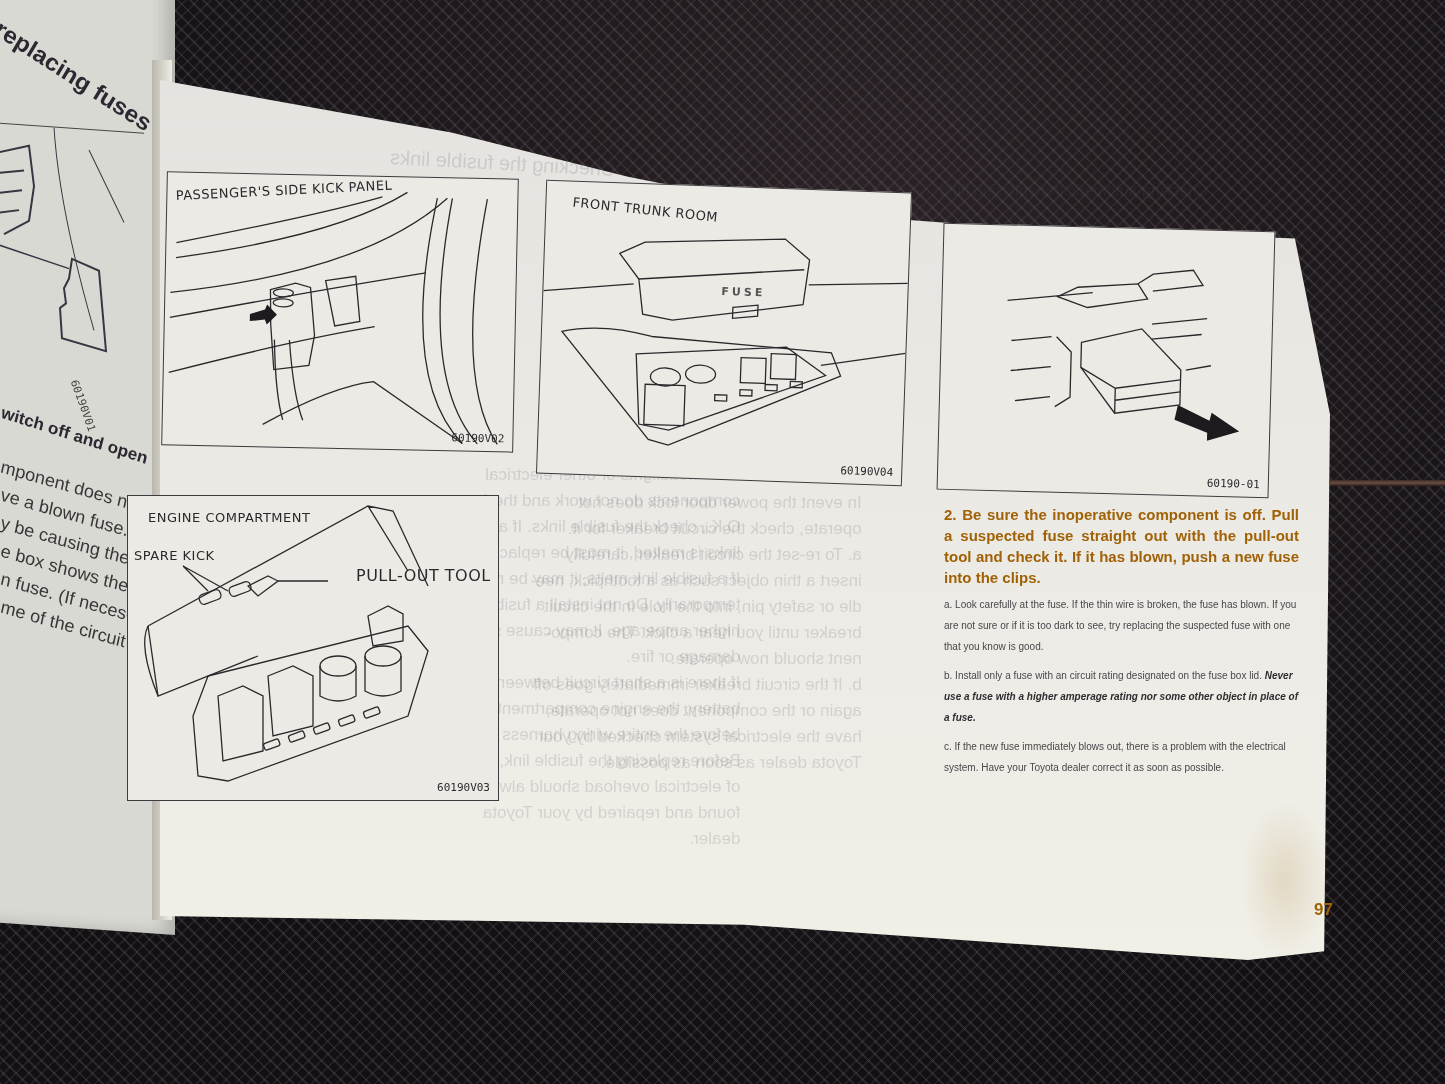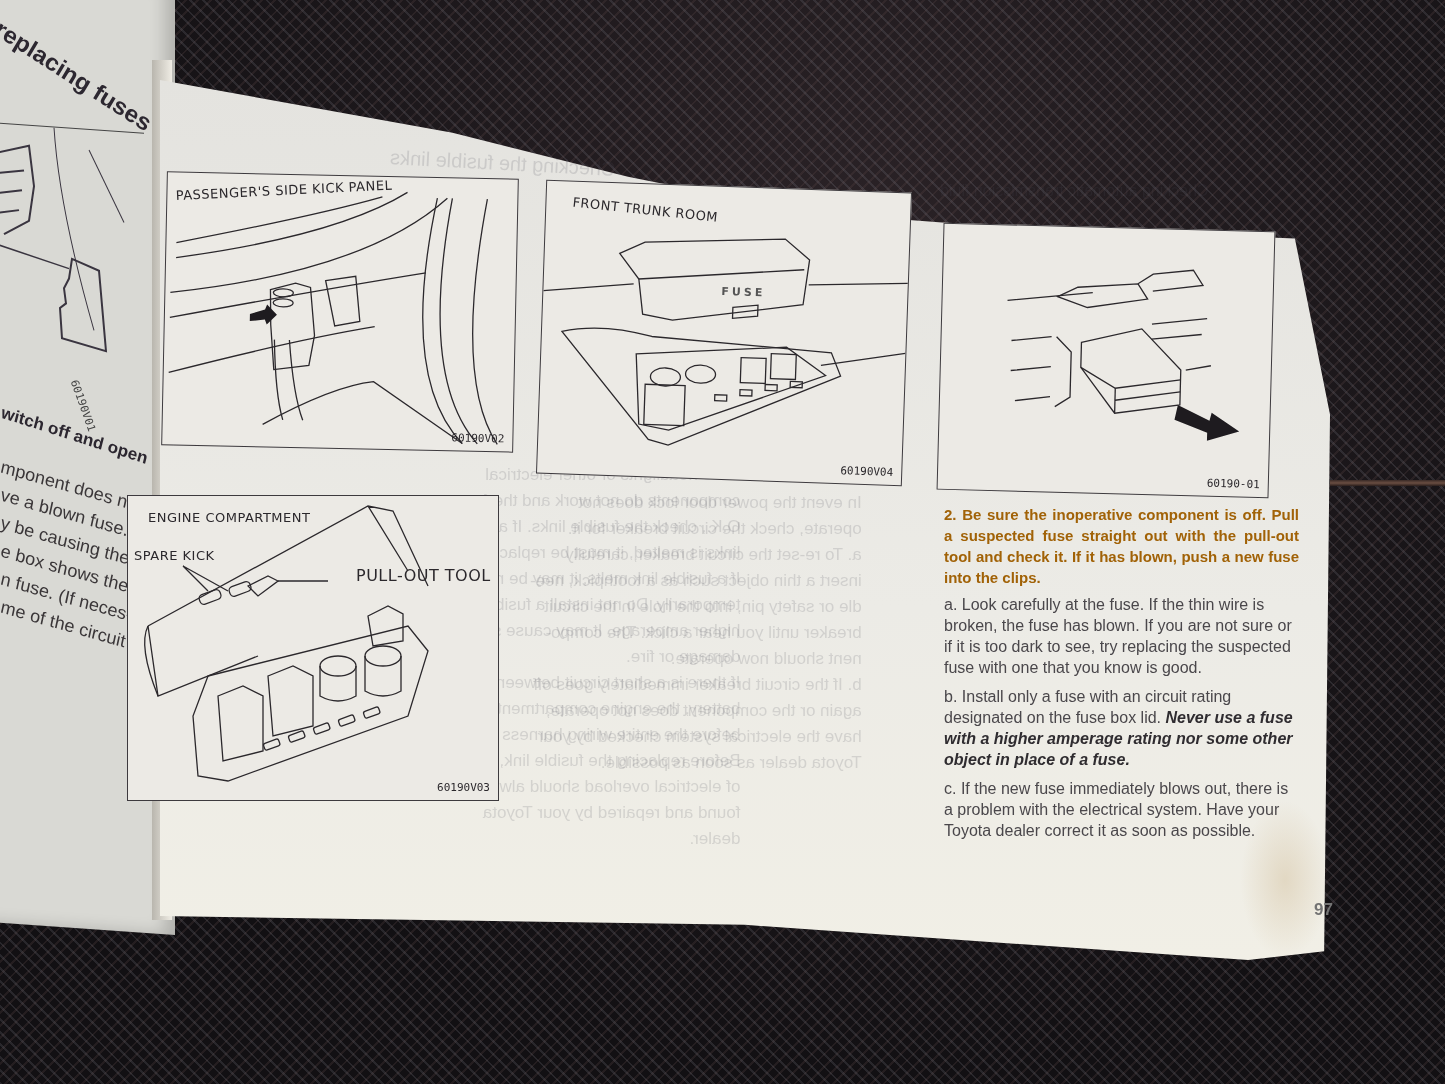--- a/index.html
+++ b/index.html
@@ -67,25 +67,25 @@
   }
   .fig svg { position: absolute; left: 0; top: 0; }
   .text-col {
     position: absolute; left: 944px; top: 504px; width: 355px; color: #3a383c;
   }
   .step {
     font-weight: bold; font-size: 15px; line-height: 21px; color: #a16207; margin: 0 0 6px 0;
     text-align: justify;
   }
   .para {
-    font-size: 16px; line-height: 21px; margin: 0 0 8px 0; color: #4a474b;
+    font-size: 10px; line-height: 21px; margin: 0 0 8px 0; color: #4a474b;
   }
   .para em { font-style: italic; font-weight: bold; color: #2f2c30; }
   .page-number {
-    position: absolute; left: 1314px; top: 900px; font-size: 17px; font-weight: bold; color: #737373;
+    position: absolute; left: 1314px; top: 900px; font-size: 17px; font-weight: bold; color: #a16207;
   }
   .stain {
     position: absolute; left: 1240px; top: 800px; width: 90px; height: 160px;
     background: radial-gradient(ellipse at center, rgba(200,175,130,0.35), transparent 70%);
   }
   .rail {
     position: absolute; left: 1330px; top: 480px; width: 115px; height: 6px;
     background: linear-gradient(180deg, #3a2a26, #6a4e42, #2a1e1c);
   }
 </style>

